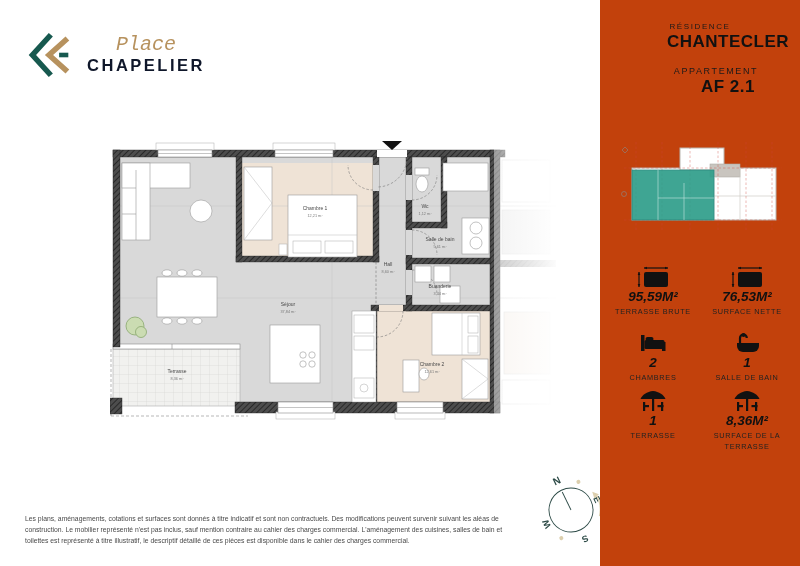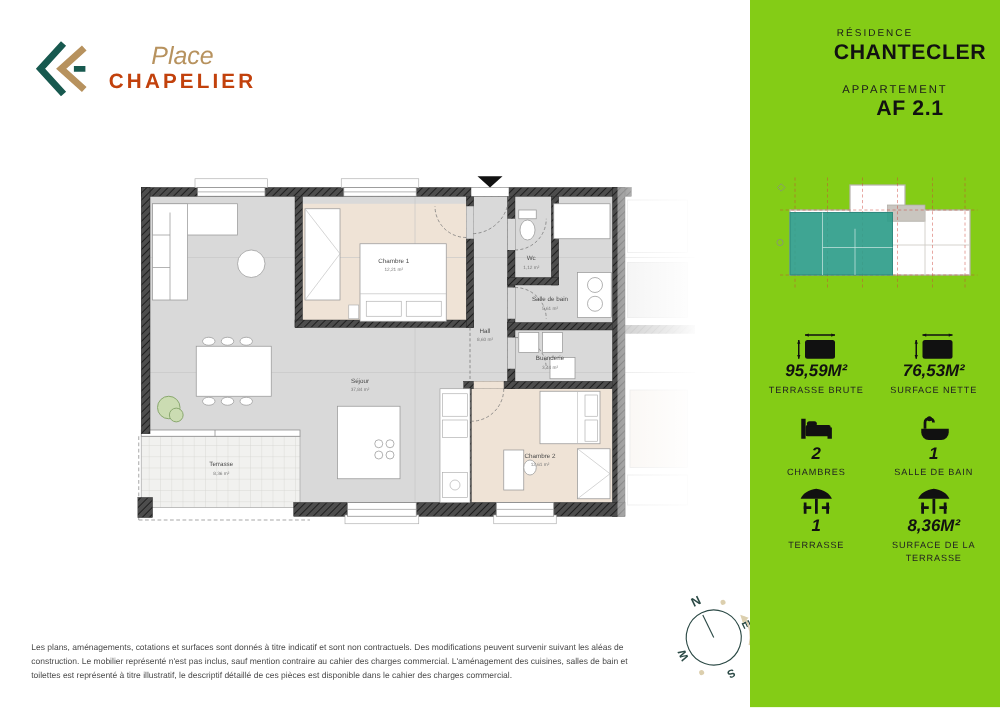--- a/index.html
+++ b/index.html
@@ -2,32 +2,32 @@
 <html><head>
 <meta charset="utf-8">
 <style>
   html,body{margin:0;padding:0;background:#ffffff;}
   #page{position:relative;width:800px;height:566px;background:#ffffff;overflow:hidden;
         font-family:"Liberation Sans",sans-serif;color:#1a1a1a;}
   
   #logo{position:absolute;left:26px;top:24px;width:190px;height:62px;display:flex;align-items:center;}
   #logo .mark{width:46px;height:56px;flex:0 0 auto;}
   #logo .words{margin-left:8px;width:132px;text-align:center;}
-  .brand-script{font-family:Liberation Sans, sans-serif;font-style:italic;font-size:20px;color:#b7925e;line-height:1;}
-  .brand-caps{font-size:16.5px;font-weight:700;letter-spacing:2.5px;color:#c2410c;line-height:1.1;margin-top:1px;}
+  .brand-script{font-family:Liberation Mono, monospace;font-style:italic;font-size:20px;color:#b7925e;line-height:1;}
+  .brand-caps{font-size:16.5px;font-weight:700;letter-spacing:2.5px;color:#0f172a;line-height:1.1;margin-top:1px;}
   
   #plan-wrap{position:absolute;left:110px;top:140px;width:450px;height:292px;}
   .room-name{font-size:5px;fill:#4a4a4a;}
   .room-area{font-size:3.8px;fill:#7a7a7a;}
   
   #disclaimer{position:absolute;left:25px;top:514px;width:500px;font-size:6.8px;line-height:1.6;color:#4a4a4a;}
   
   #compass{position:absolute;left:528px;top:464px;width:86px;height:96px;}
   
-  #sidebar{position:absolute;left:600px;top:0;width:200px;height:566px;background:#84cc16;}
+  #sidebar{position:absolute;left:600px;top:0;width:200px;height:566px;background:#c2410c;}
   .sb-label{font-size:8px;letter-spacing:1.6px;text-align:center;color:#1a1a1a;font-weight:500;}
   .sb-big{font-size:17px;font-weight:800;letter-spacing:.5px;text-align:center;color:#111;padding-left:28px;}
   #res-label{position:absolute;left:0;width:200px;top:22px;}
   #res-name{position:absolute;left:0;width:200px;top:32px;}
   #apt-label{position:absolute;left:0;width:232px;top:66px;font-size:9px;}
   #apt-name{position:absolute;left:0;width:200px;top:77px;}
   #miniplan{position:absolute;left:618px;top:138px;width:168px;height:98px;}
   #stats{position:absolute;left:606px;top:266px;width:188px;display:grid;
          grid-template-columns:1fr 1fr;grid-template-rows:66px 58px 80px;}
   .stat{display:flex;flex-direction:column;align-items:center;justify-content:flex-start;text-align:center;}

